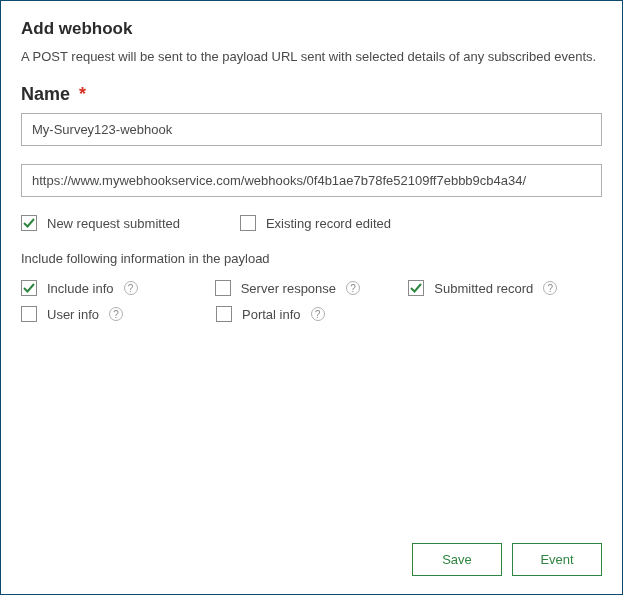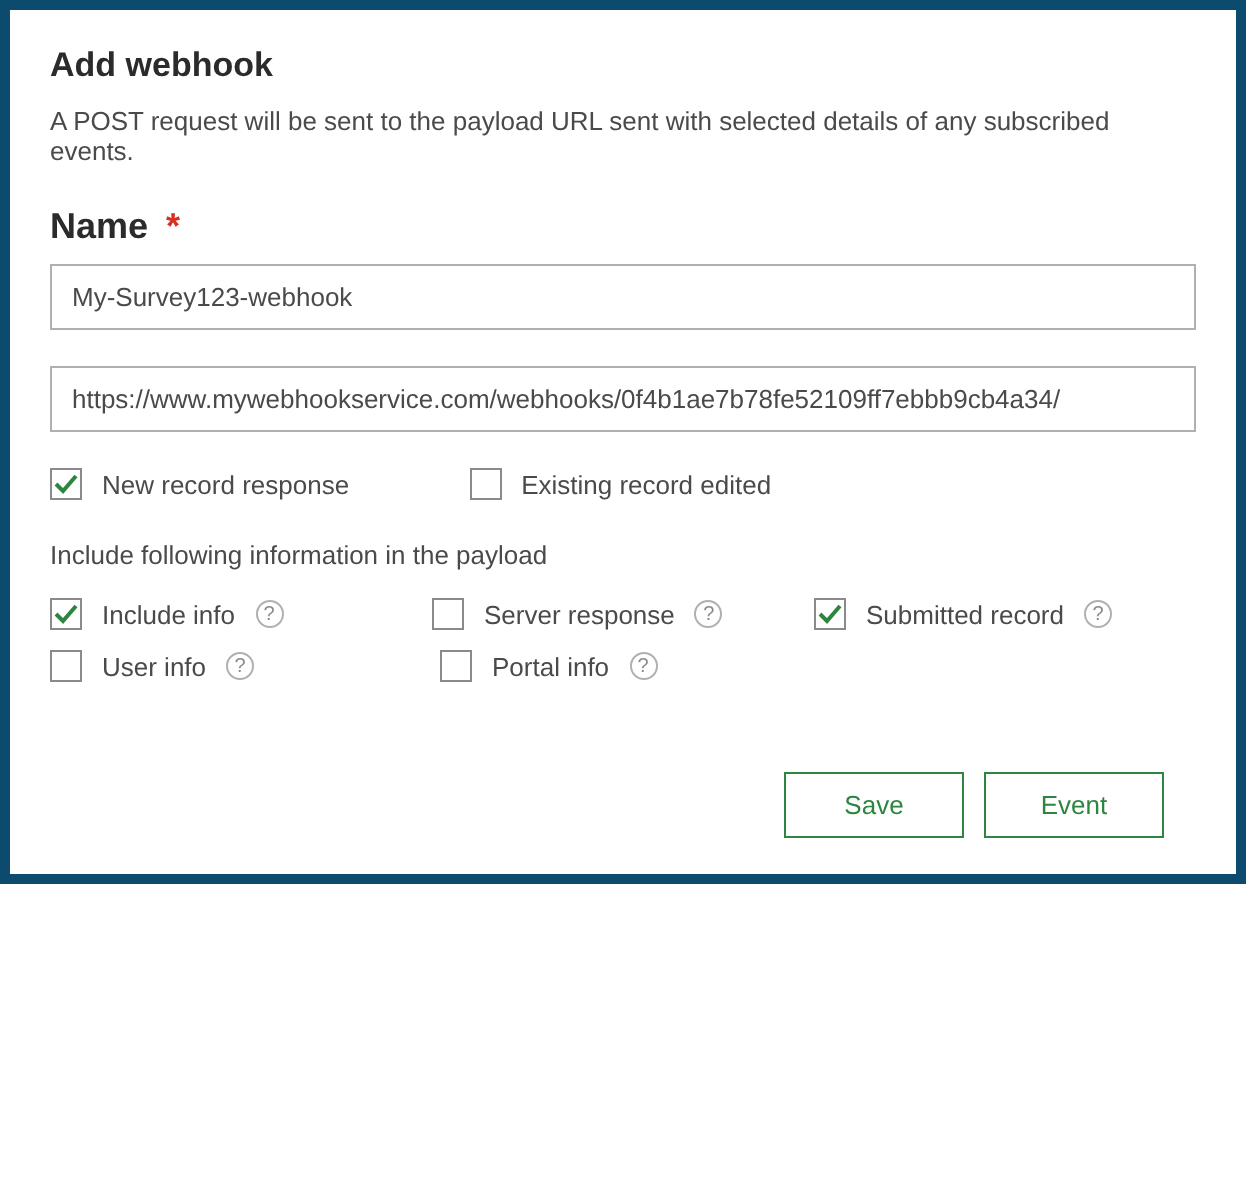--- a/index.html
+++ b/index.html
@@ -8,22 +8,22 @@
       padding: 0;
     }
     body {
       font-family: "Segoe UI", Arial, sans-serif;
       font-size: 13px;
       color: #323232;
       background: #fff;
     }
     .dialog {
       width: 623px;
-      height: 442px;
-      border: 5px solid #0c4a6e;
+      height: 595px;
+      border: 1px solid #0c4a6e;
       padding: 18px 20px;
       position: relative;
     }
     .title {
       font-size: 17px;
       font-weight: 600;
       color: #2b2b2b;
       margin-bottom: 10px;
     }
     .description {
@@ -143,21 +143,21 @@
       top: 2px;
       right: 2px;
     }
     .toggle-label {
       font-size: 13px;
       color: #4a4a4a;
     }
     .button-row {
       position: absolute;
       bottom: 18px;
-      right: 36px;
+      right: 20px;
       display: flex;
       gap: 10px;
     }
     .btn {
       padding: 8px 0;
       width: 90px;
       text-align: center;
       border: 1px solid #2e8540;
       background: #fff;
       color: #2e8540;
@@ -193,21 +193,21 @@
   </div>
 
   <div class="trigger-section">
     <div class="checkbox-row">
       <div class="checkbox-item">
         <span class="checkbox checked">
           <svg viewBox="0 0 12 12">
               <path d="M1 6 L4.5 9.5 L11 2" stroke="#2e8540" stroke-width="2" fill="none"></path>
             </svg>
         </span>
-        <span class="checkbox-label">New record response</span>
+        <span class="checkbox-label">New request submitted</span>
       </div>
       <div class="checkbox-item">
         <span class="checkbox">
           
         </span>
         <span class="checkbox-label">Existing record edited</span>
       </div>
     </div>
   </div>
 

